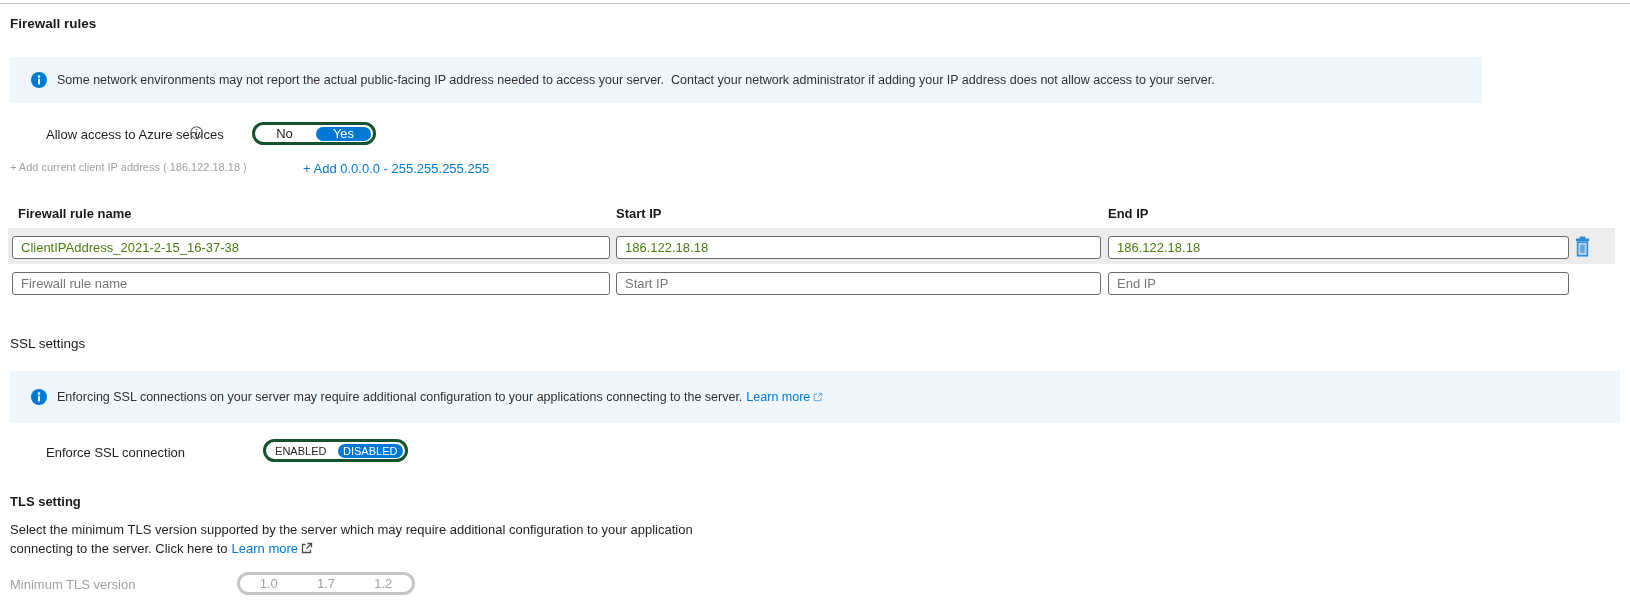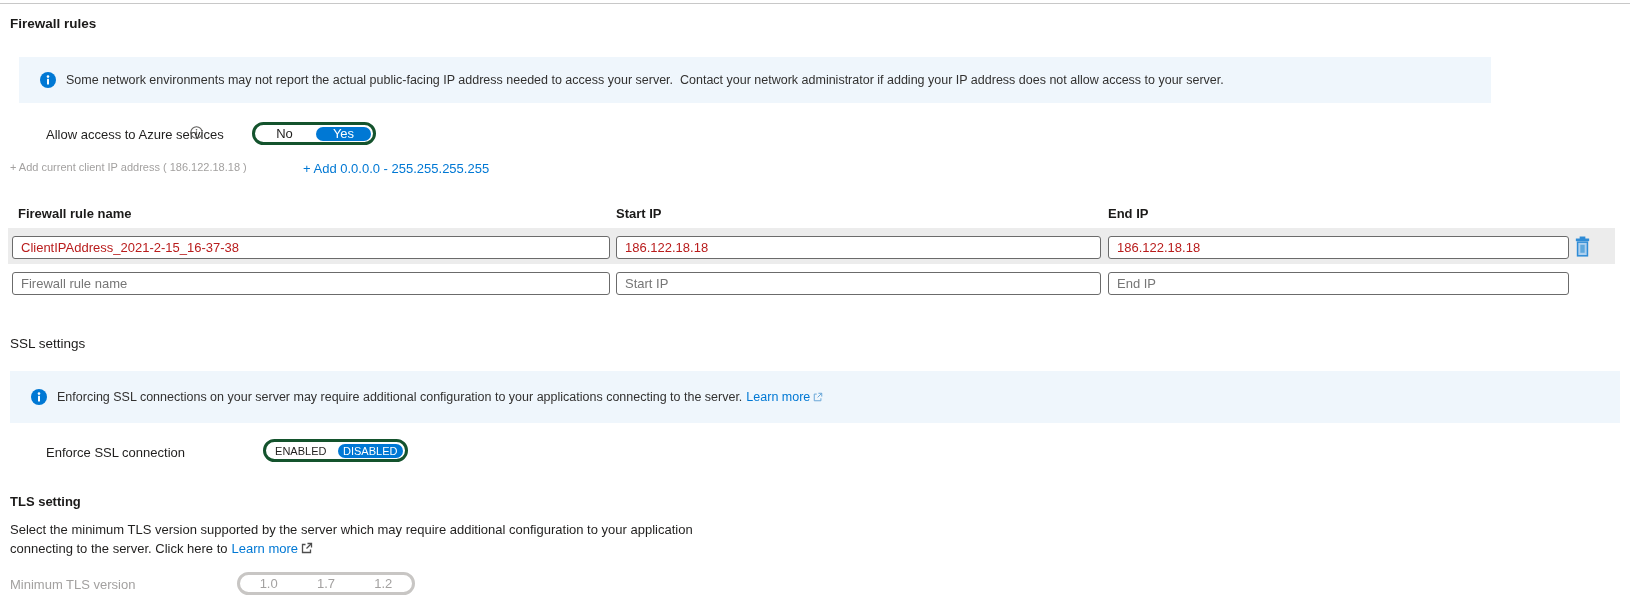--- a/index.html
+++ b/index.html
@@ -19,21 +19,21 @@
     padding-left:18px;
   }
   .banner-text{font-size:12.5px;color:#323130;margin-left:10px;white-space:pre-wrap;}
   .link-blue{position:absolute;color:#0078d4;font-size:13px;text-decoration:none;white-space:nowrap;cursor:pointer;}
   .link-gray{position:absolute;color:#a3a1a0;font-size:11px;text-decoration:none;white-space:nowrap;}
   .th{position:absolute;font-weight:bold;font-size:13px;color:#1b1a19;white-space:nowrap;}
   .row-band{position:absolute;background:#ececec;}
   .row-clear{position:absolute;background:transparent;}
   .txt{
     position:absolute;height:23px;border:1px solid #6b6b6b;border-radius:3px;background:#fff;
-    font-family:"Liberation Sans", sans-serif;font-size:13px;color:#b91c1c;padding:0 8px;outline:none;
+    font-family:"Liberation Sans", sans-serif;font-size:13px;color:#4d7c0f;padding:0 8px;outline:none;
   }
   .txt::placeholder{color:#767676;}
   .toggle{
     position:absolute;height:23px;border:3px solid #14532d;border-radius:12px;background:#fff;
     display:flex;align-items:stretch;
   }
   .toggle.disabled{border-color:#c8c6c4;}
   .seg{
     flex:1;display:flex;align-items:center;justify-content:center;
     font-size:13px;color:#201f1e;border-radius:10px;margin:1.5px 2px;white-space:nowrap;cursor:pointer;
@@ -51,21 +51,21 @@
 </style>
 </head>
 <body>
 
 <div id="page">
 
   <div class="divider"></div>
 
   <div class="h-bold" style="left:10px;top:16px">Firewall rules</div>
 
-  <div class="banner" style="left:19px;top:57px;width:1472px;height:46px">
+  <div class="banner" style="left:10px;top:57px;width:1472px;height:46px">
     <svg class="ico" width="16" height="16" viewBox="0 0 16 16">
       <circle cx="8" cy="8" r="8" fill="#0078d4"></circle>
       <circle cx="8" cy="4.6" r="1.3" fill="#fff"></circle>
       <rect x="7" y="6.8" width="2" height="5.6" rx="0.5" fill="#fff"></rect>
     </svg>
     <div class="banner-text">Some network environments may not report the actual public-facing IP address needed to access your server.  Contact your network administrator if adding your IP address does not allow access to your server.</div>
   </div>
 
   <div class="lbl" style="left:10px;top:127px">Allow access to Azure services</div>
   <svg class="abs" style="left:190px;top:126px" width="13" height="13" viewBox="0 0 16 16">

